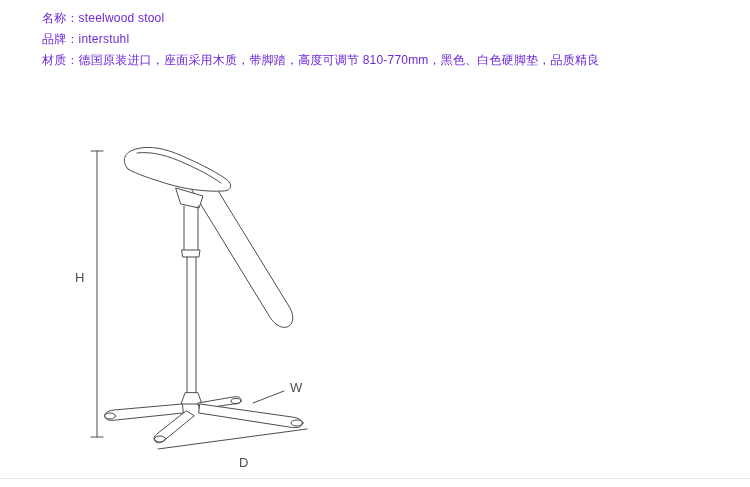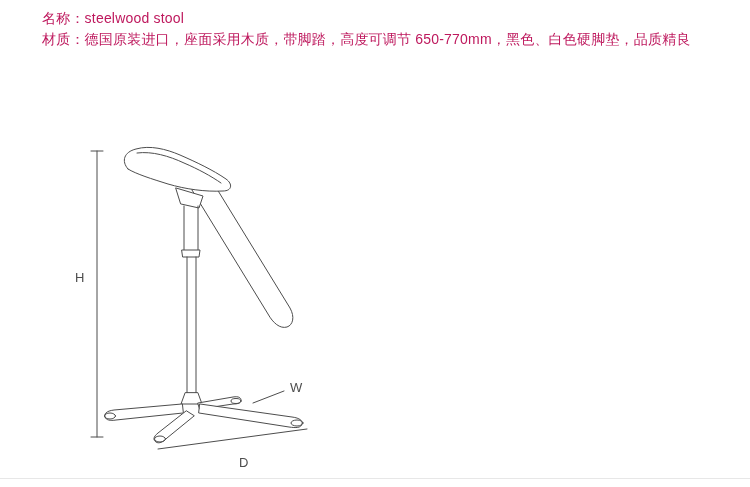--- a/index.html
+++ b/index.html
@@ -5,39 +5,40 @@
   * { margin:0; padding:0; box-sizing:border-box; }
   html, body { width:750px; height:487px; }
   body {
     background:#ffffff;
     font-family:"Liberation Sans","DejaVu Sans",sans-serif;
     position:relative;
     overflow:hidden;
     color:#555555;
   }
   .specs { position:absolute; left:42px; top:8px; width:690px; }
-  .spec-line { font-size:14px; line-height:21px; color:#be185d; letter-spacing:0.2px; white-space:nowrap; }
+  .spec-line { font-size:12px; line-height:21px; color:#6d28d9; letter-spacing:0.2px; white-space:nowrap; }
   .diagram-svg { position:absolute; left:0; top:0; width:750px; height:487px; }
   .dim-label { position:absolute; font-size:13px; color:#4d4d4d; }
   .dim-h { left:75px;  top:270px; }
   .dim-w { left:290px; top:380px; }
   .dim-d { left:239px; top:455px; }
   .bottom-divider { position:absolute; left:0; top:478px; width:750px; height:1px; background:#e7e7e7; }
   svg path, svg ellipse {
     stroke:#4d4d4d; stroke-width:1; fill:none;
     stroke-linecap:round; stroke-linejoin:round;
   }
   svg .filled { fill:#ffffff; }
 </style>
 </head>
 <body>
 
 <div class="specs">
   <div class="spec-line">名称：steelwood stool</div>
-  <div class="spec-line">材质：德国原装进口，座面采用木质，带脚踏，高度可调节 650-770mm，黑色、白色硬脚垫，品质精良</div>
+  <div class="spec-line">品牌：interstuhl</div>
+  <div class="spec-line">材质：德国原装进口，座面采用木质，带脚踏，高度可调节 810-770mm，黑色、白色硬脚垫，品质精良</div>
 </div>
 
 <svg class="diagram-svg" viewBox="0 0 750 487" aria-hidden="true">
 
   <g>
     <path d="M97,151 L97,437"></path>
     <path d="M91,151 L103,151"></path>
     <path d="M91,437 L103,437"></path>
   </g>
 

